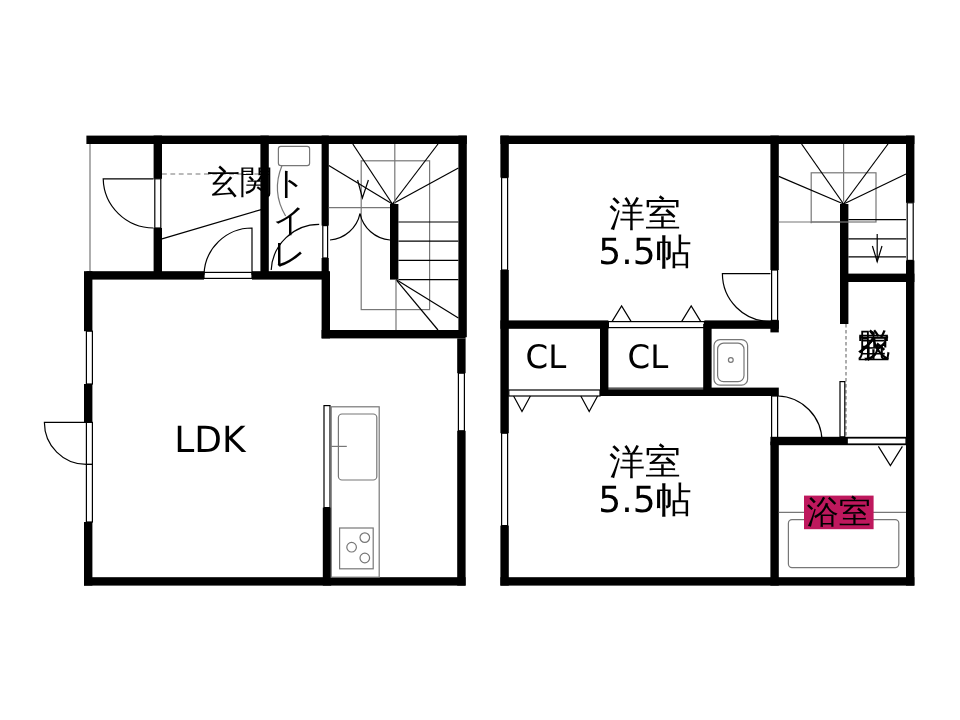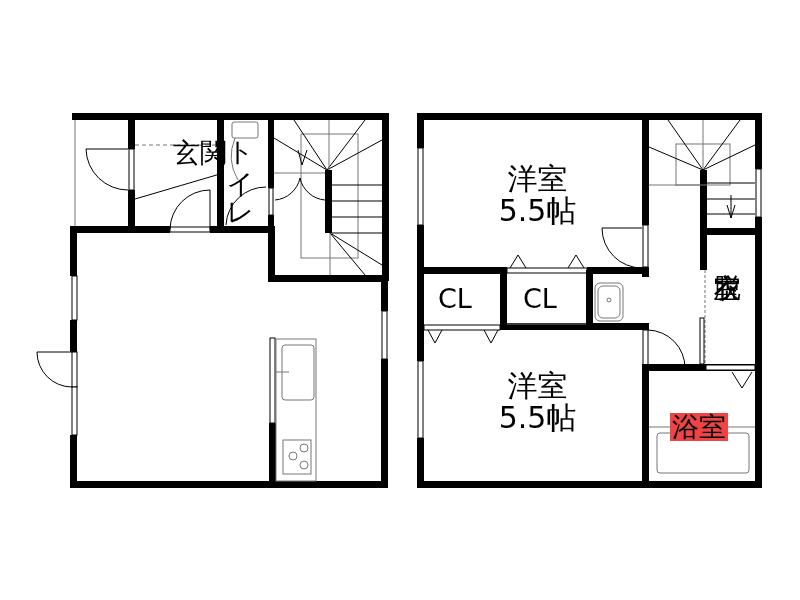--- a/index.html
+++ b/index.html
@@ -174,26 +174,27 @@
       <line class="thin" x1="707" y1="214" x2="755" y2="214"></line>
       <path class="thin" d="M727,205 L731,218 L735,205"></path>
       <line class="thin" x1="731" y1="195" x2="731" y2="218"></line>
     </g>
   </g>
 </svg>
 
 <div class="label lbl-mid" style="left:139px; top:139px;margin-left:34px;">玄関</div>
 <div class="label lbl-mid vert" style="left:226px; top:122px;">トイレ</div>
 <div class="label" style="left:120px; top:352px; width:110px;">
+  <div class="lbl-big">LDK</div>
 </div>
 
 <div class="label" style="left:485px; top:163px; width:105px;">
   <div class="lbl-big">洋室</div>
   <div class="lbl-big">5.5帖</div>
 </div>
 <div class="label lbl-mid" style="left:438px; top:285px;">CL</div>
 <div class="label lbl-mid" style="left:523px; top:285px;">CL</div>
 <div class="label lbl-mid vert" style="left:713px; top:252px;">脱衣室</div>
 <div class="label" style="left:485px; top:370px; width:105px;">
   <div class="lbl-big">洋室</div>
   <div class="lbl-big">5.5帖</div>
 </div>
-<div class="label lbl-mid" style="left:670px; top:413px; background:#ef4444; padding:0 2px;font-family:Liberation Serif, serif;">浴室</div>
+<div class="label lbl-mid" style="left:670px; top:413px; background:#be185d; padding:0 2px;font-family:Liberation Serif, serif;">浴室</div>
 
 </body></html>

